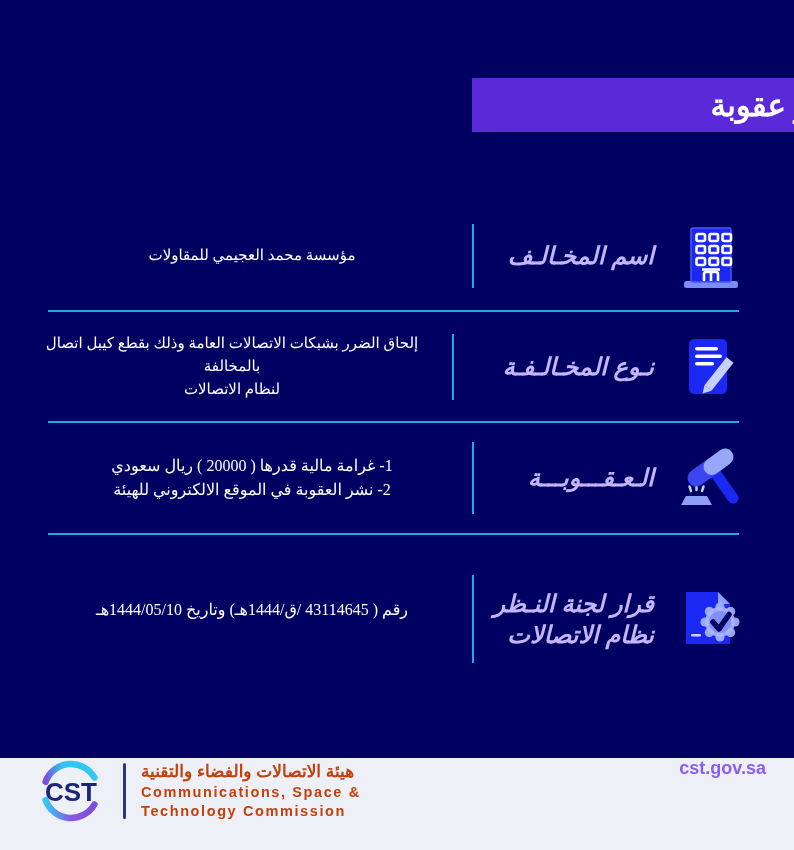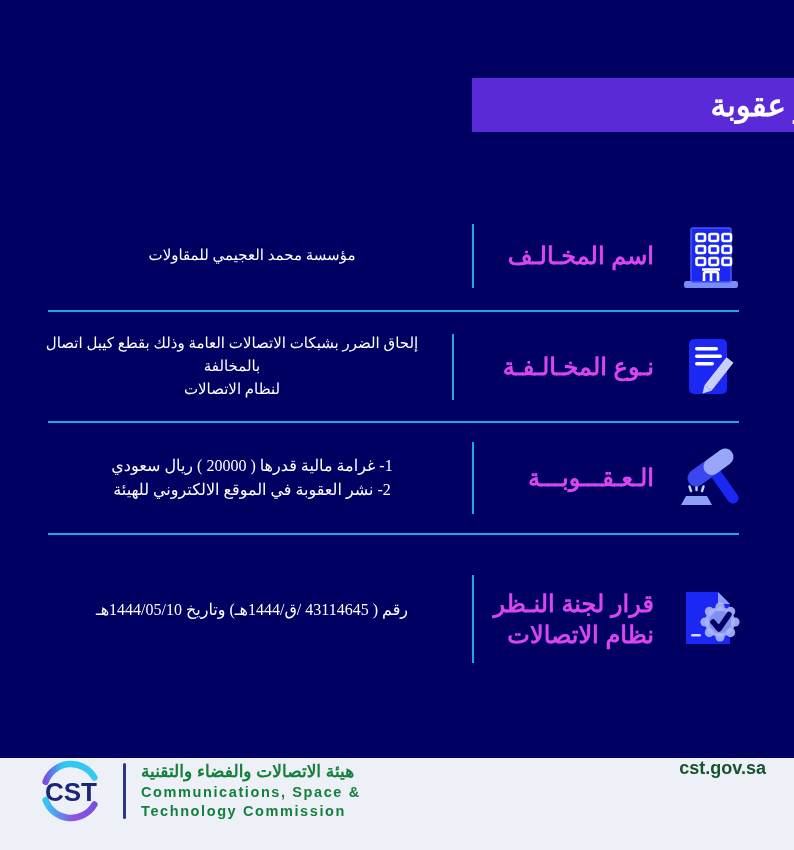--- a/index.html
+++ b/index.html
@@ -34,37 +34,38 @@
   .vline{ width:2px; background:#1fa9e0; align-self:center; flex:0 0 auto; }
   .row.r1 .vline{ height:64px; } .row.r2 .vline{ height:66px; }
   .row.r3 .vline{ height:72px; } .row.r4 .vline{ height:88px; }
   .labelbox{
     width:320px; flex:0 0 auto; display:flex; align-items:center;
     direction:rtl; padding-right:46px; box-sizing:border-box; gap:20px;
   }
   .icon{ width:74px; height:74px; flex:0 0 auto; display:block; }
   .icon svg{ display:block; }
   .label{
-    color:#d946ef; font-weight:bold; font-size:24px; direction:rtl; text-align:right;
+    color:#c4b5fd; font-weight:bold; font-size:24px; direction:rtl; text-align:right;
     flex:1;
+    font-style:italic;
   }
   .row.r4 .label div{ line-height:31px; }
 
   
   .footer{
     position:absolute; left:0; bottom:0; width:794px; height:92px;
     background:#eef0f7; display:flex; align-items:flex-start;
     padding:0 28px 12px 34px; box-sizing:border-box;gap:40px;
   }
   .logo-block{ display:flex; align-items:center; gap:15px; }
   .footer-divider{ width:3px; height:56px; background:#2e3585; border-radius:2px; }
-  .titles{ color:#15803d; }
+  .titles{ color:#c2410c; }
   .title-ar{ font-weight:bold; font-size:17px; line-height:22px; direction:rtl; text-align:left; }
   .title-en{ font-weight:bold; font-size:14.5px; line-height:19px; letter-spacing:1.6px; }
-  .website{ margin-left:auto; color:#14532d; font-weight:bold; font-size:18px; }
+  .website{ margin-left:auto; color:#8b5cf6; font-weight:bold; font-size:18px; }
 </style>
 </head>
 <body>
 
 <div class="page">
 
   <div class="banner">
     <span class="banner-title">نشر عقوبة</span>
   </div>
 

